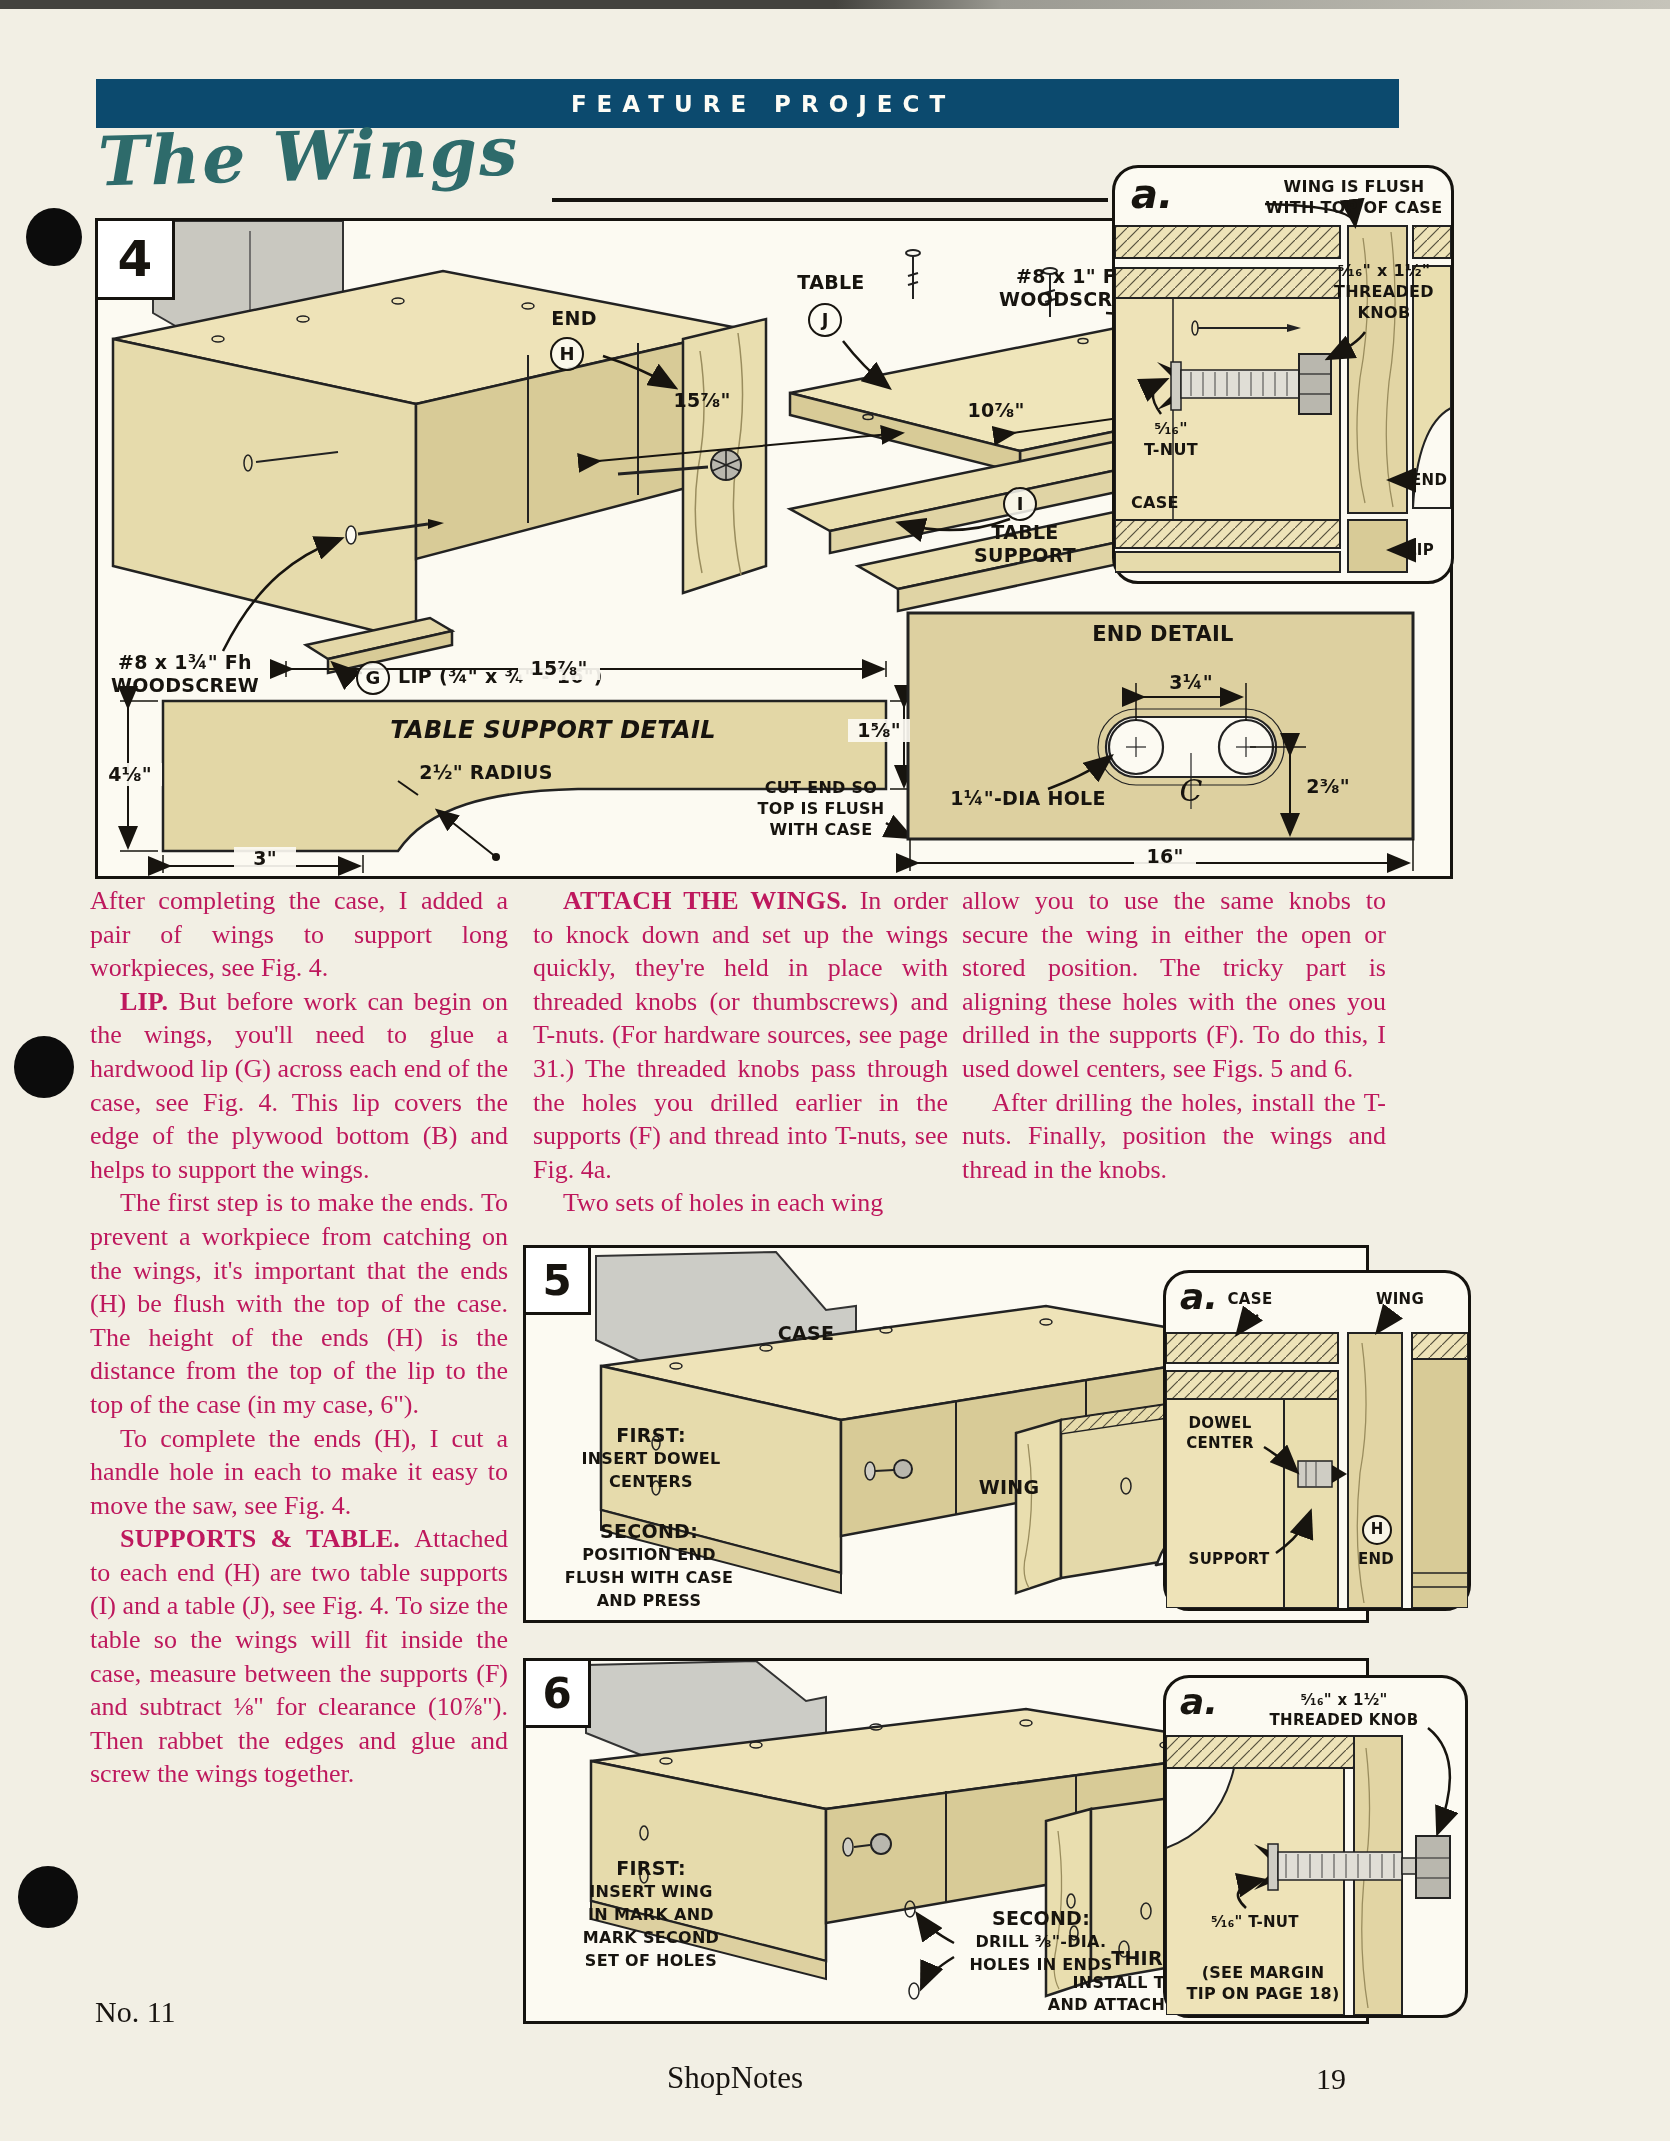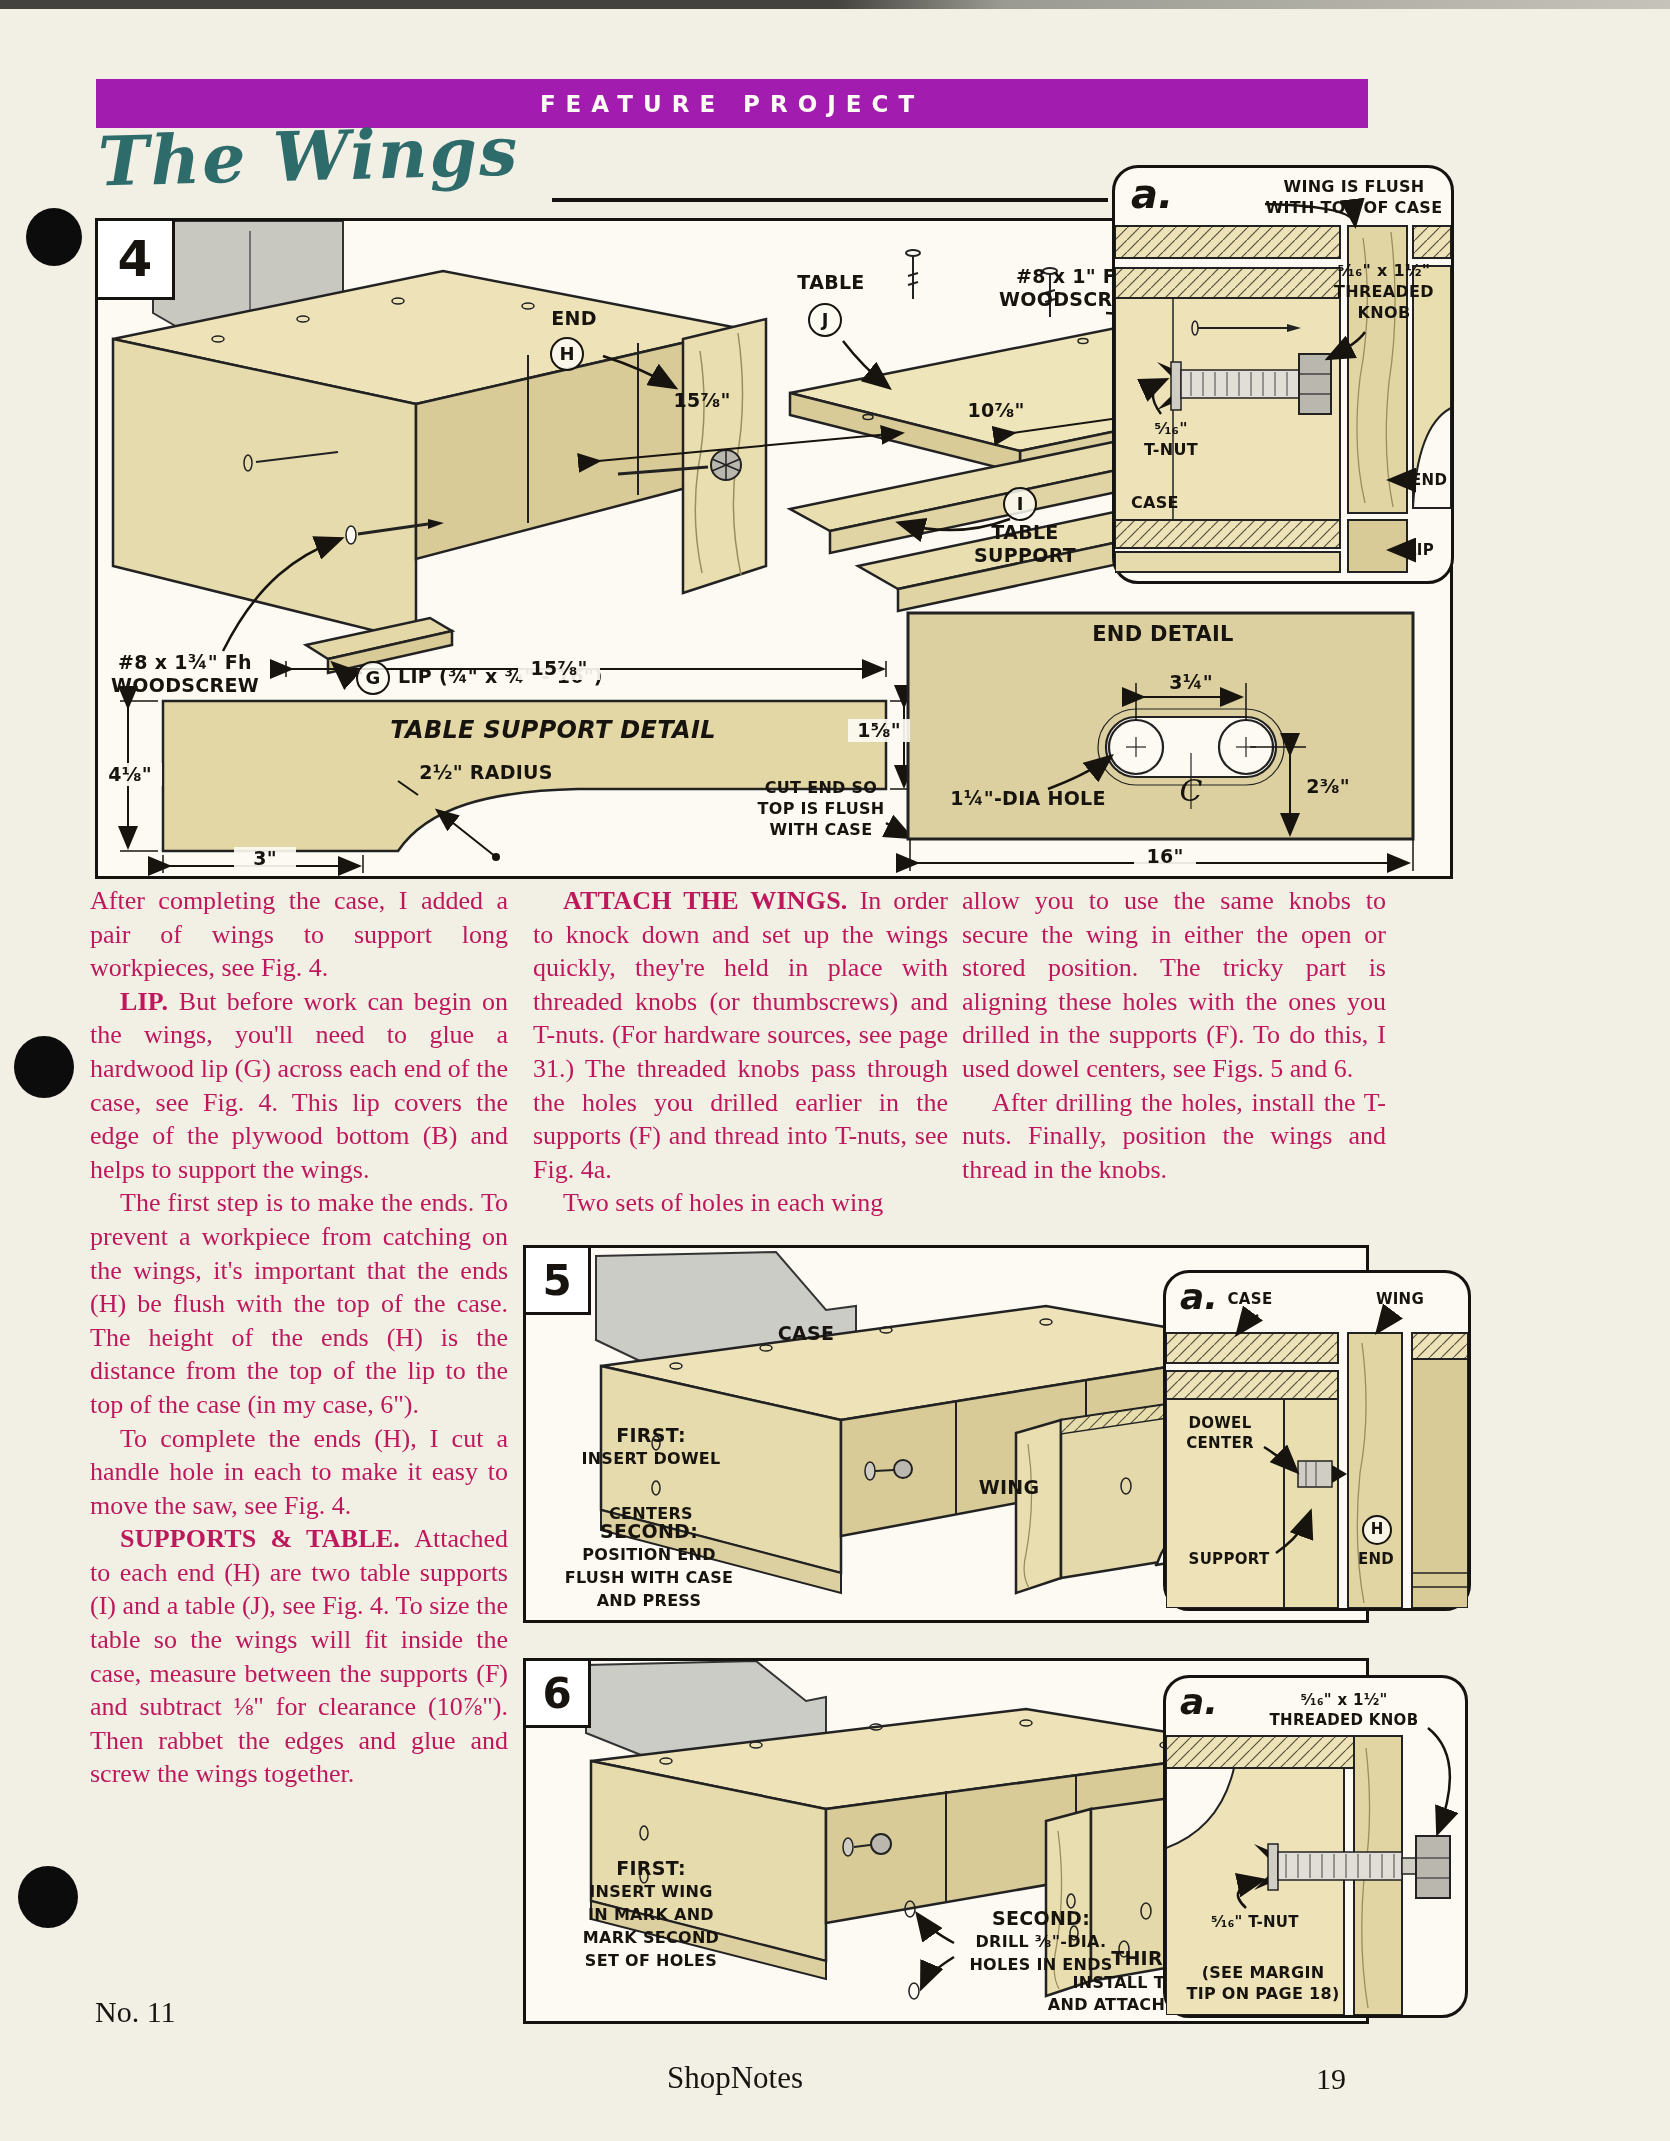--- a/index.html
+++ b/index.html
@@ -1,22 +1,22 @@
 <!DOCTYPE html>
 <html><head>
 <meta charset="utf-8">
 <style>
   html,body{margin:0;padding:0;background:#888;}
   .page{position:relative;width:1670px;height:2141px;background:#f2efe4;overflow:hidden;
         font-family:"DejaVu Sans",sans-serif;color:#17140f;}
   .scan-top{position:absolute;left:0;top:0;width:100%;height:9px;background:linear-gradient(90deg,#44433e 0%,#44433e 50%,#9b9a92 60%,#c6c4ba 100%);}
   .hole{position:absolute;background:#0c0c0c;border-radius:50%;}
   
-  .banner{position:absolute;left:96px;top:79px;width:1272px;height:49px;background:#a21caf;
-          display:flex;align-items:center;justify-content:center;}
+  .banner{position:absolute;left:96px;top:79px;width:1272px;height:49px;background:#0c4a6e;
+          display:flex;align-items:center;justify-content:center;padding-left:31px;}
   .banner span{font-weight:bold;font-size:23px;letter-spacing:10px;color:#fdfcf5;}
   .title{position:absolute;left:98px;top:116px;font-family:"DejaVu Serif",serif;font-style:italic;
          font-weight:bold;font-size:68px;color:#2e6b6b;transform:rotate(-1.5deg);letter-spacing:2px;}
   .title-rule{position:absolute;left:552px;top:198px;width:556px;height:4px;background:#15130f;}
   
   .figbox{position:absolute;background:#fcfaf2;border:3px solid #15130f;}
   .fignum{position:absolute;left:-3px;top:-3px;background:#ffffff;border:3px solid #15130f;
           display:flex;align-items:center;justify-content:center;font-weight:bold;}
   .detailbox{position:absolute;background:#fcfaf2;border:3px solid #15130f;border-radius:26px;z-index:6;}
   .dtag{position:absolute;font-weight:bold;font-style:italic;font-size:40px;line-height:40px;}
@@ -332,21 +332,21 @@
       <polygon points="535,172 830,128 830,142 535,186" fill="url(#hD)" stroke="#222" stroke-width="1.5"></polygon>
       <path d="M630,318 C655,245 745,240 764,293 L630,317 Z" fill="#fcfaf2" stroke="#222" stroke-width="2.5"></path>
       <ellipse cx="600" cy="238" rx="5" ry="8" fill="none" stroke="#222" stroke-width="1.5"></ellipse>
       <ellipse cx="790" cy="170" rx="5" ry="8" fill="none" stroke="#222" stroke-width="1.5"></ellipse>
     </svg>
     <div class="fignum" style="width:62px;height:64px;font-size:42px;">5</div>
     <div class="lbl" style="left:235px;top:74px;width:90px;">CASE</div>
     <div class="lbl" style="left:35px;top:176px;width:180px;">
       <div style="font-size:19px;">FIRST:</div>
       <div class="s" style="font-size:16px;">INSERT DOWEL</div>
-      <div class="s" style="font-size:16px;margin-top:32px;">CENTERS</div>
+      <div class="s" style="font-size:16px;">CENTERS</div>
     </div>
     <div class="lbl" style="left:18px;top:272px;width:210px;">
       <div style="font-size:19px;">SECOND:</div>
       <div style="font-size:16px;">POSITION END</div>
       <div style="font-size:16px;">FLUSH WITH CASE</div>
       <div style="font-size:16px;">AND PRESS</div>
     </div>
     <div class="lbl" style="left:428px;top:228px;width:110px;">WING</div>
   </div>
 

